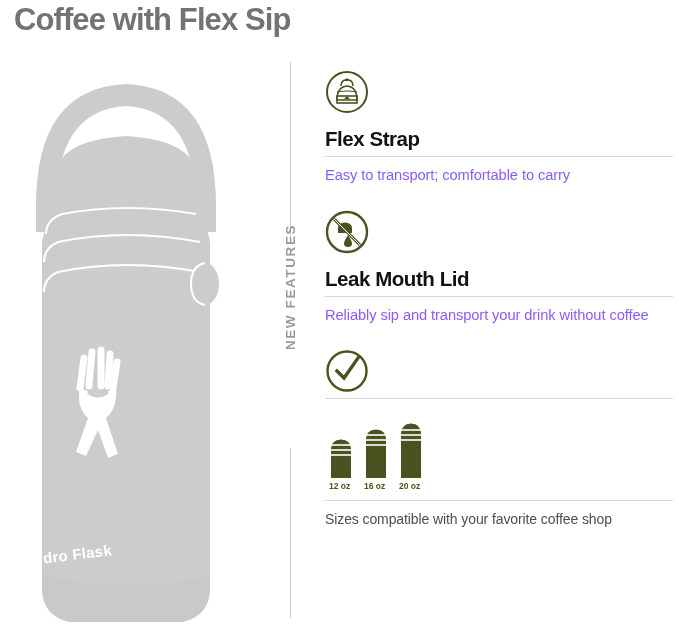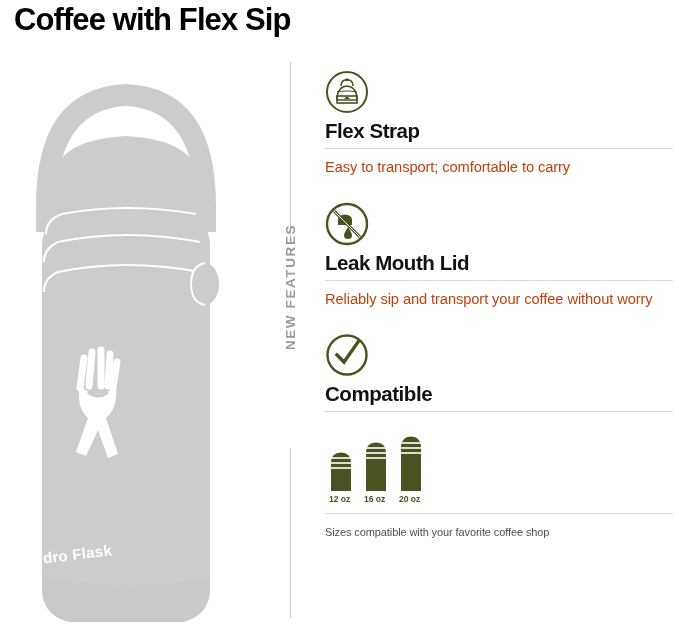--- a/index.html
+++ b/index.html
@@ -14,21 +14,21 @@
     position: relative;
   }
 
   
   .page-title {
     position: absolute;
     left: 14px;
     top: 0px;
     font-size: 31px;
     font-weight: bold;
-    color: #000000;
+    color: #737373;
     letter-spacing: -0.9px;
     line-height: 40px;
     white-space: nowrap;
   }
 
   
   .bottle-pane {
     position: absolute;
     left: 0px;
     top: 56px;
@@ -79,53 +79,53 @@
 
   .feature { position: relative; }
   .feature + .feature { margin-top: 24px; }
 
   .feature-icon {
     width: 44px;
     height: 44px;
     display: block;
   }
   .feature-title {
-    margin-top: 4px;
+    margin-top: 12px;
     font-size: 20.5px;
     font-weight: bold;
     color: #121212;
     letter-spacing: -0.45px;
     line-height: 25px;
   }
   .feature-rule {
     margin-top: 5px;
     height: 1px;
     background: #d8d8d8;
     width: 100%;
   }
   .feature-desc {
     margin-top: 8px;
     font-size: 14.7px;
-    color: #c2410c;
+    color: #8b5cf6;
     line-height: 20.5px;
     letter-spacing: -0.1px;
   }
 
   
   .sizes-block { margin-top: 22px; }
   .sizes-svg { display: block; }
   .sizes-rule {
     margin-top: 7px;
     height: 1px;
     background: #d8d8d8;
     width: 100%;
   }
   .sizes-desc {
     margin-top: 8px;
-    font-size: 11px;
+    font-size: 14px;
     color: #4e4e4e;
     line-height: 20.5px;
     letter-spacing: -0.1px;
   }
 </style>
 </head>
 <body>
 
 <div class="page-title">Coffee with Flex Sip</div>
 
@@ -197,29 +197,28 @@
     <svg class="feature-icon" viewBox="0 0 44 44">
       <circle cx="22" cy="22" r="20" fill="none" stroke="#4a5320" stroke-width="2.4"></circle>
       <path d="M13 18 Q13 13 20 12.5 Q27 13 27 18 L27 23 L13 23 Z" fill="#4a5320"></path>
       <path d="M23 25 Q27 31 27 33.5 Q27 37 23 37 Q19 37 19 33.5
                Q19 31 23 25 Z" fill="#4a5320"></path>
       <line x1="9" y1="9" x2="35" y2="35" stroke="#4a5320" stroke-width="3"></line>
       <line x1="9" y1="9" x2="35" y2="35" stroke="#ffffff" stroke-width="1"></line>
     </svg>
     <div class="feature-title">Leak Mouth Lid</div>
     <div class="feature-rule"></div>
-    <div class="feature-desc">Reliably sip and transport your coffee without worry</div>
+    <div class="feature-desc">Reliably sip and transport your drink without coffee</div>
   </div>
 
   <div class="feature">
     <svg class="feature-icon" viewBox="0 0 44 44">
       <circle cx="22" cy="22" r="19.5" fill="none" stroke="#4a5320" stroke-width="2.4"></circle>
       <path d="M12 22 L19 29 L33 9" fill="none" stroke="#4a5320" stroke-width="3.4" stroke-linecap="square"></path>
     </svg>
-    <div class="feature-title">Compatible</div>
     <div class="feature-rule"></div>
   </div>
 
   <div class="sizes-block">
     <svg class="sizes-svg" width="120" height="72" viewBox="0 0 120 72">
 
       <g>
         <path d="M6 28 Q6 19 16 18.5 Q26 19 26 28 L26 57 L6 57 Z" fill="#4a5320"></path>
         <line x1="6" y1="24" x2="26" y2="24" stroke="#ffffff" stroke-width="1.6"></line>
         <line x1="6" y1="29" x2="26" y2="29" stroke="#ffffff" stroke-width="1.6"></line>

